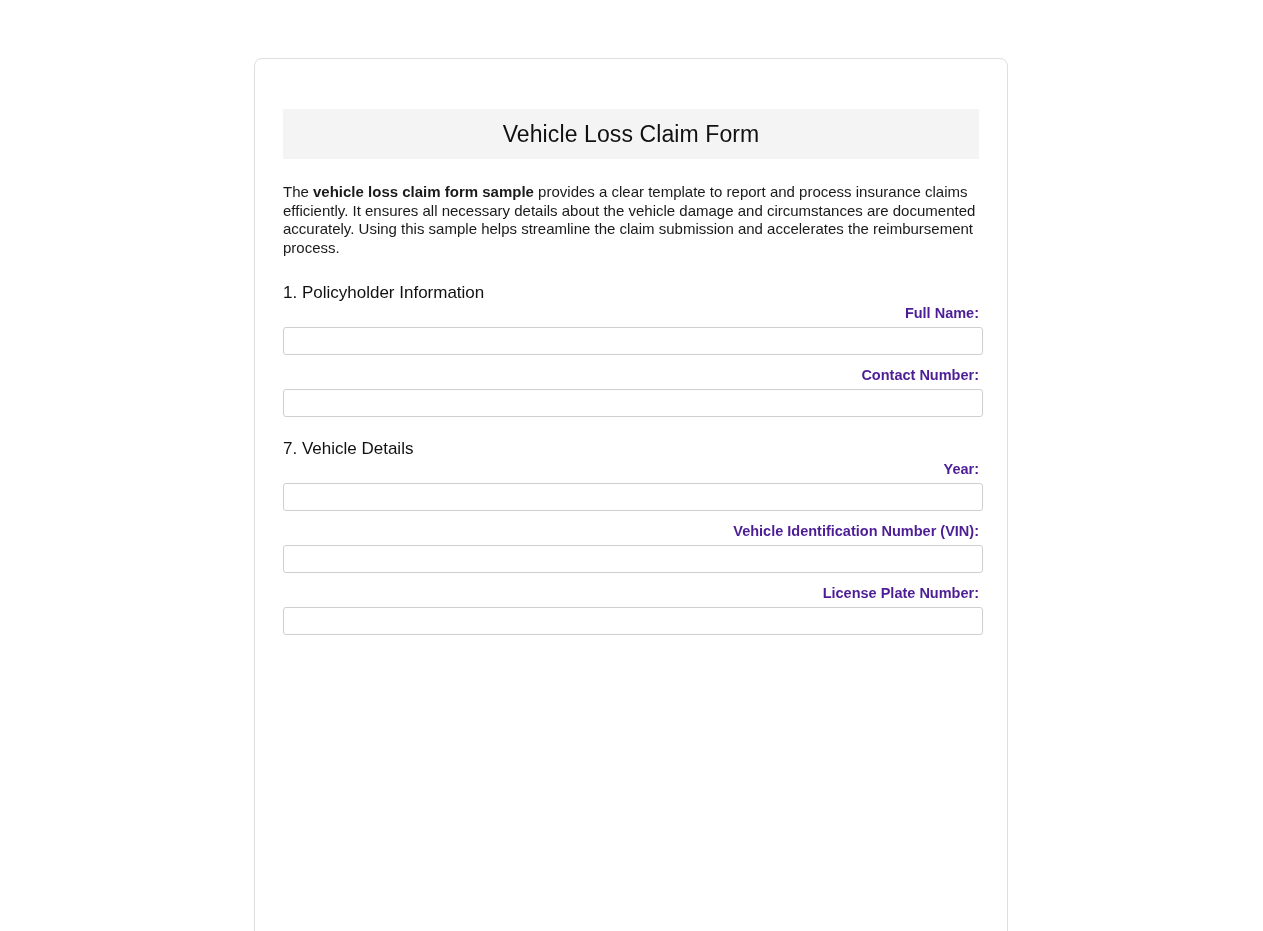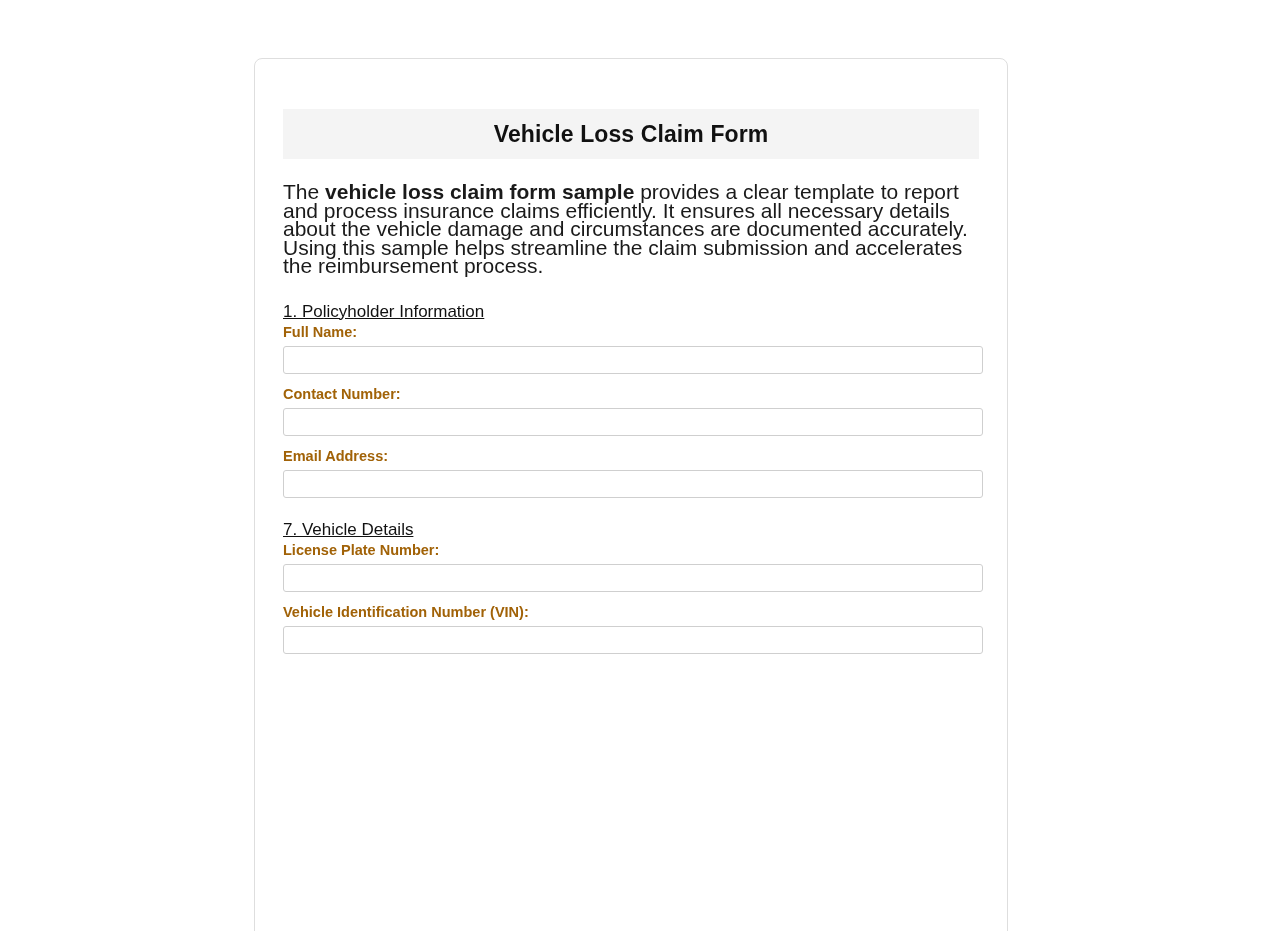--- a/index.html
+++ b/index.html
@@ -45,57 +45,57 @@
   .form-title-banner {
     background: #f4f4f4;
     height: 50px;
     display: flex;
     align-items: center;
     justify-content: center;
     margin: 0 0 24px 0;
   }
   .form-title {
     font-size: 23px;
-    font-weight: bold;
+    font-weight: normal;
     color: #111111;
     letter-spacing: 0.1px;
     margin: 12px;
     text-align: right;
   }
 
   
   .intro {
-    font-size: 21px;
+    font-size: 15px;
     line-height: 18.5px;
     color: #1a1a1a;
     margin: 0 0 26px 0;
   }
   .intro b { font-weight: bold; }
 
   
   .section-heading {
     font-size: 17px;
     font-weight: normal;
     color: #111111;
-    text-decoration: underline;
     margin: 0 0 2px 0;
     display: inline-block;
   }
   .section-block { margin-bottom: 0; }
   .section-block + .section-block { margin-top: 22px; }
 
   
   .field { margin: 0 0 12px 0; }
   .field-label {
     display: block;
     font-size: 14.5px;
     font-weight: bold;
-    color: #a16207;
+    color: #4c1d95;
     margin: 0 0 5px 0;
     line-height: 17px;
+    text-align: right;
   }
   .field-input {
     display: block;
     width: 700px;
     height: 28px;
     box-sizing: border-box;
     border: 1px solid #cfcfcf;
     border-radius: 3px;
     background: #ffffff;
     padding: 2px 6px;
@@ -129,39 +129,39 @@
           <label class="field-label">Full Name:</label>
           <input class="field-input" type="text" value="" style="">
         </div>
 
 
         <div class="field">
           <label class="field-label">Contact Number:</label>
           <input class="field-input" type="text" value="" style="">
         </div>
 
-        <div class="field">
-          <label class="field-label">Email Address:</label>
-          <input class="field-input" type="text" value="" style="">
-        </div>
       </div>
 
       <div class="section-block">
         <div class="section-heading">7. Vehicle Details</div>
 
 
 
-
         <div class="field">
-          <label class="field-label">License Plate Number:</label>
+          <label class="field-label">Year:</label>
           <input class="field-input" type="text" value="" style="">
         </div>
 
         <div class="field">
           <label class="field-label">Vehicle Identification Number (VIN):</label>
+          <input class="field-input" type="text" value="" style="">
+        </div>
+
+        <div class="field">
+          <label class="field-label">License Plate Number:</label>
           <input class="field-input" type="text" value="" style="">
         </div>
       </div>
 
     </div>
   </div>
 
 </div>
 
 </body></html>

